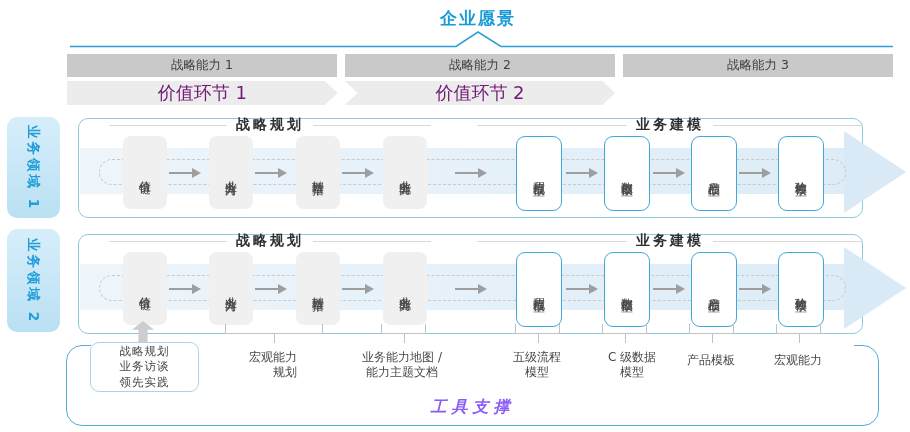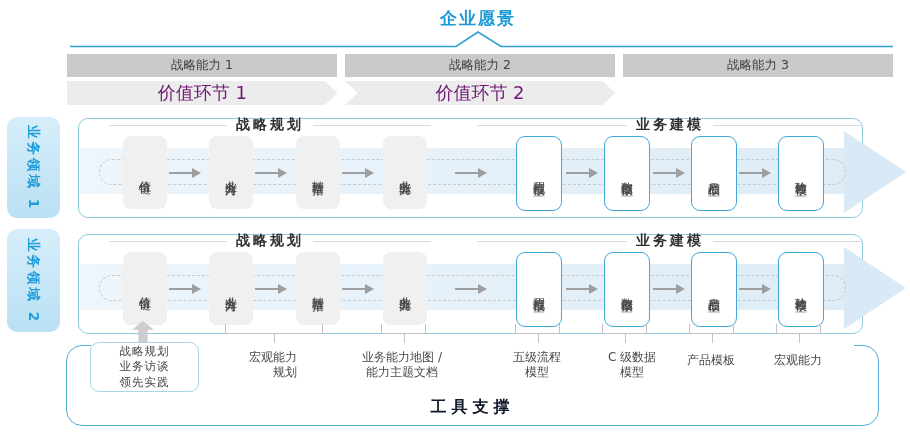--- a/index.html
+++ b/index.html
@@ -54,21 +54,21 @@
   .bracket::after{content:"";position:absolute;left:50%;top:9px;width:1px;height:12px;background:#c2c2c2;}
   .interview-box{position:absolute;left:90px;top:342px;width:107px;height:48px;border:1.4px solid #a9d4ea;border-radius:9px;
     background:#fff;display:flex;flex-direction:column;align-items:center;justify-content:center;z-index:3;}
   .interview-box div{font-size:11.5px;color:#474747;line-height:1.32;letter-spacing:1px;}
   .note{position:absolute;top:350px;transform:translateX(-50%);text-align:center;font-size:12px;color:#474747;line-height:1.25;z-index:3;white-space:nowrap;}
 
   
   .tool-box{position:absolute;left:66px;top:345px;width:811px;height:79px;border:1.5px solid #54acd8;border-radius:16px;background:#fff;z-index:1;}
   .tool-box .top-mask{position:absolute;top:-3px;left:24px;right:24px;height:5px;background:#fff;}
   .tool-title{position:absolute;bottom:7px;left:0;width:100%;text-align:center;
-    font-size:16px;font-weight:bold;color:#0f172a;letter-spacing:5px;}
+    font-size:16px;font-weight:bold;color:#8b5cf6;letter-spacing:5px;font-style:italic;}
 </style>
 </head>
 <body>
 
 <div class="canvas">
 
   <div class="vision-title">
     <span>企业愿景</span>
   </div>
   <svg class="peak-line" width="910" height="50" viewBox="0 0 910 50">

